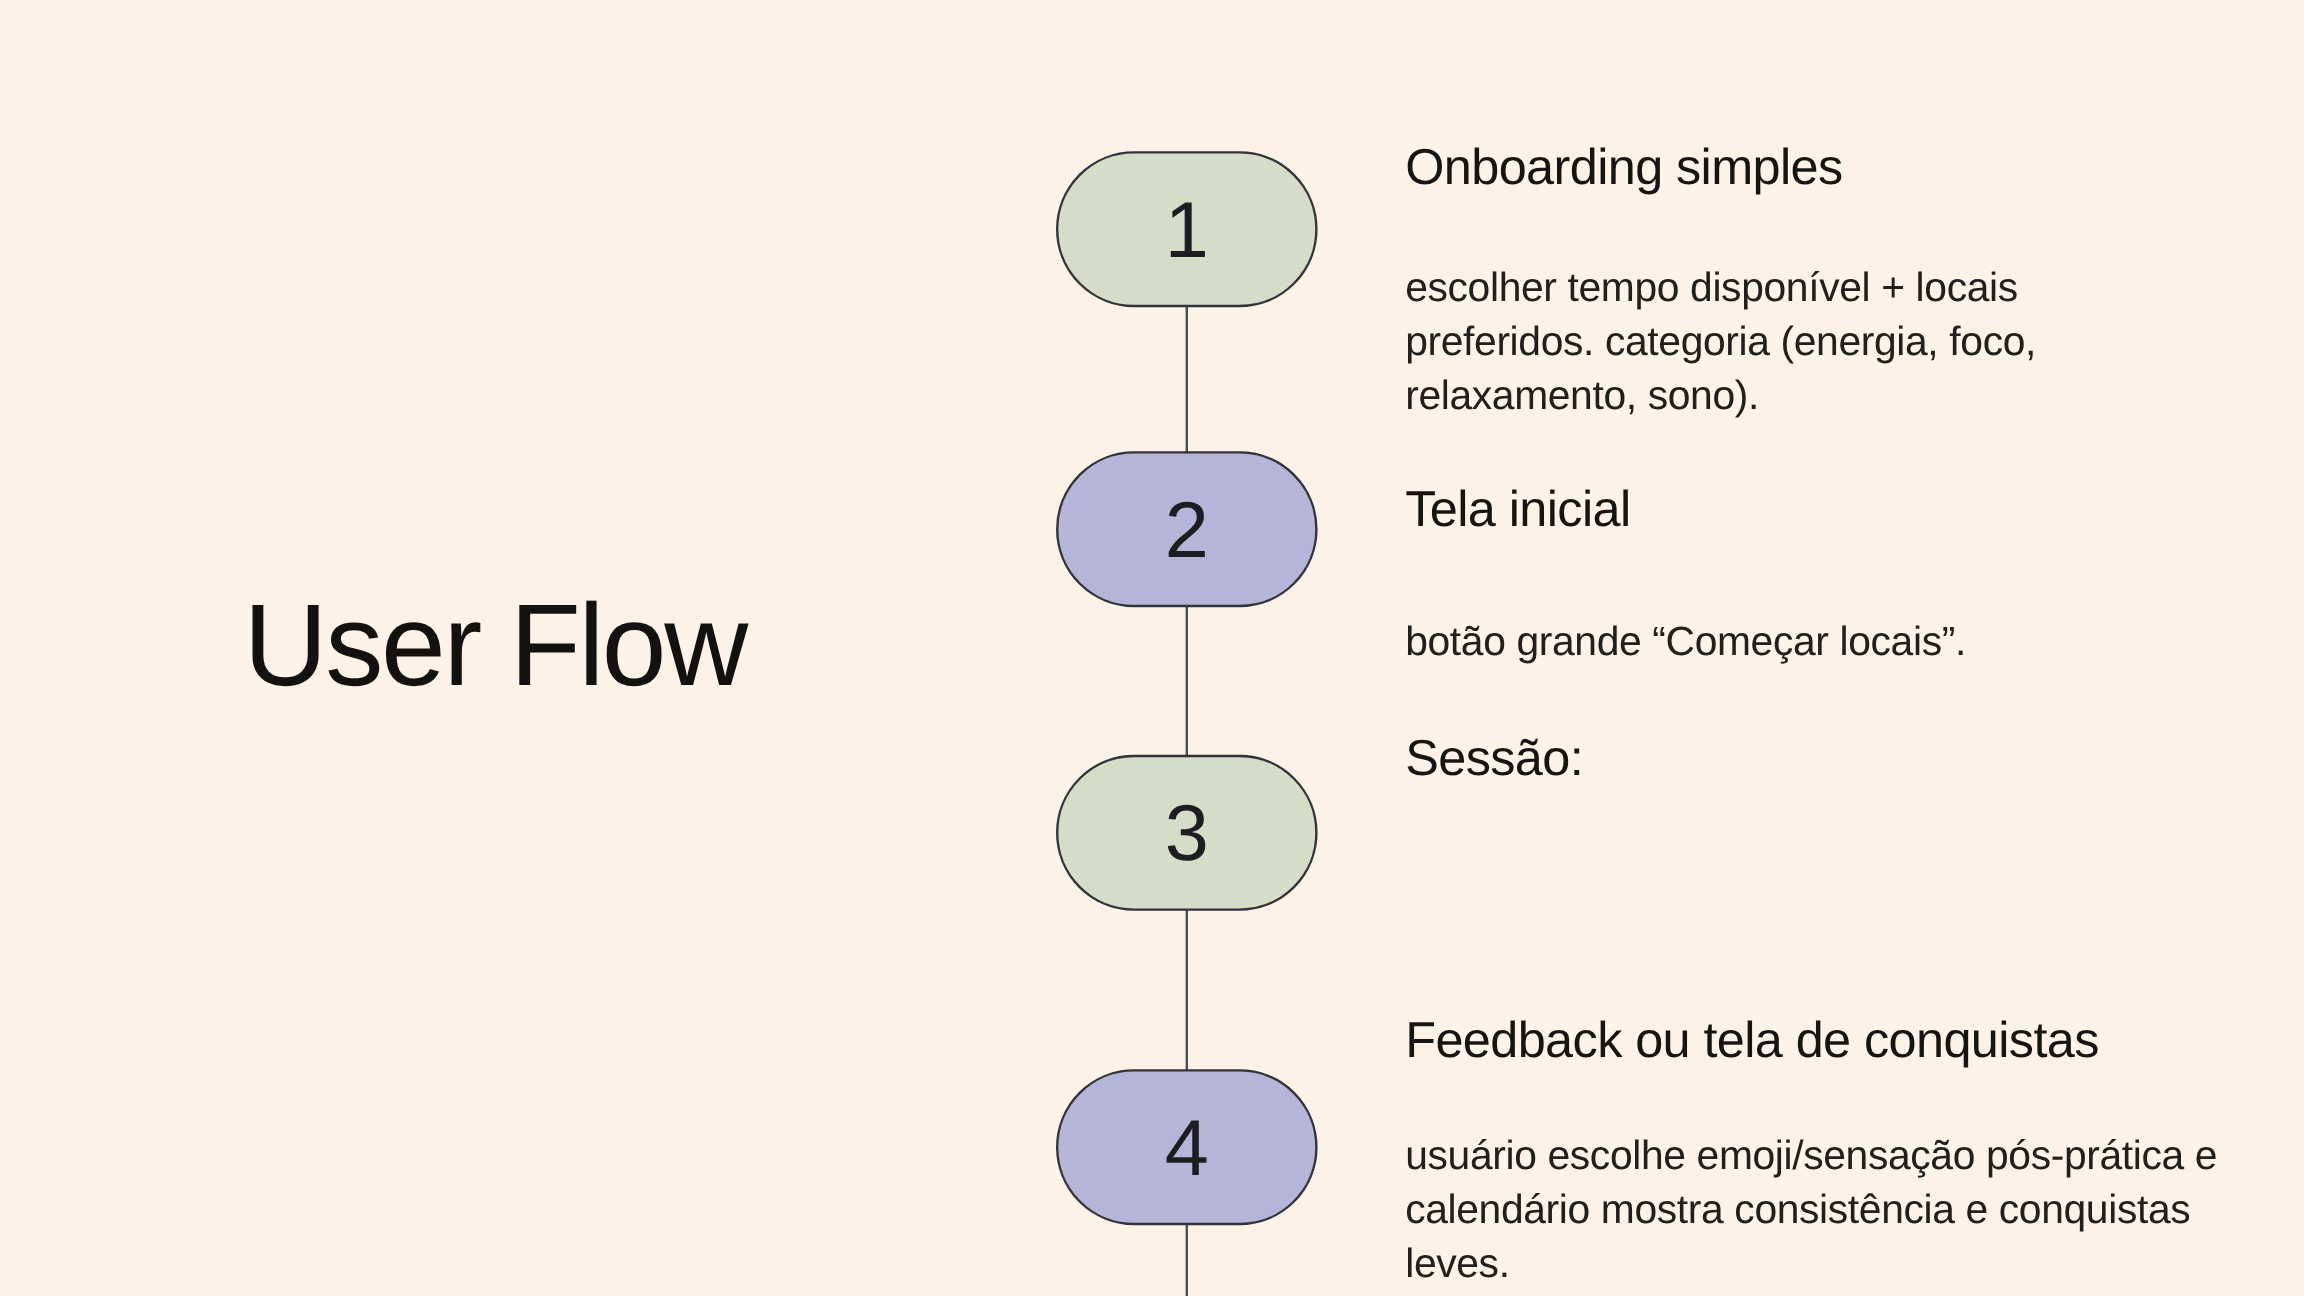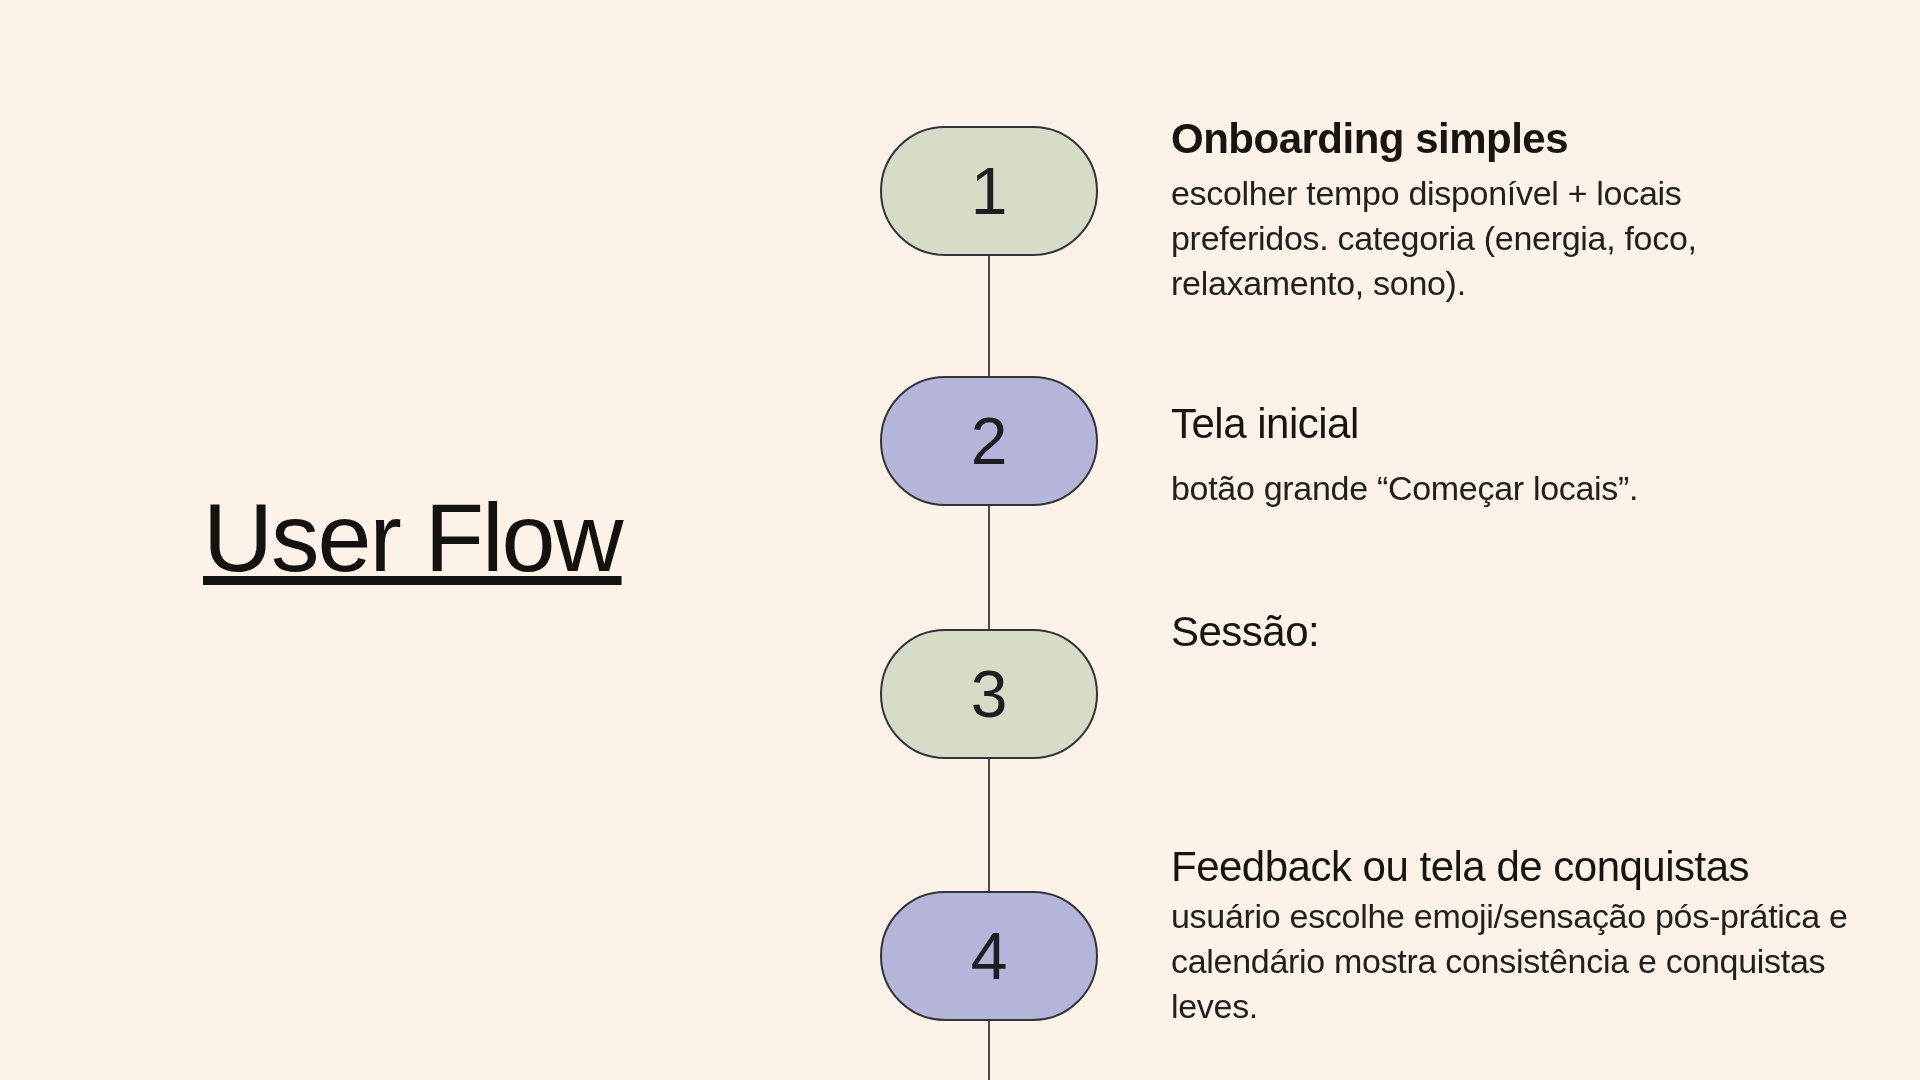--- a/index.html
+++ b/index.html
@@ -19,21 +19,20 @@
   .page-title {
     position: absolute;
     left: 203px;
     top: 488px;
     font-size: 97px;
     line-height: 100px;
     font-weight: 400;
     letter-spacing: -2px;
     color: #131210;
     white-space: nowrap;
-    text-decoration: underline;
   }
   .flow-line {
     position: absolute;
     left: 988px;
     top: 191px;
     width: 2px;
     height: 889px;
     background: #4B4B52;
   }
   .pill {
@@ -69,22 +68,23 @@
   }
   .step-desc {
     position: absolute;
     left: 1171px;
     font-size: 34px;
     line-height: 45px;
     font-weight: 400;
     letter-spacing: -0.3px;
     color: #21201C;
     white-space: pre-line;
+    margin-top: 47px;
   }
-  .title-1 { top: 115px; font-weight: bold; }
+  .title-1 { top: 115px; }
   .desc-1  { top: 171px; }
   .title-2 { top: 384px; margin-top: 16px; }
   .desc-2  { top: 466px; }
   .title-3 { top: 608px; }
   .desc-3  { top: 687px; }
   .title-4 { top: 843px; }
   .desc-4  { top: 894px; }
 </style>
 </head>
 <body>

